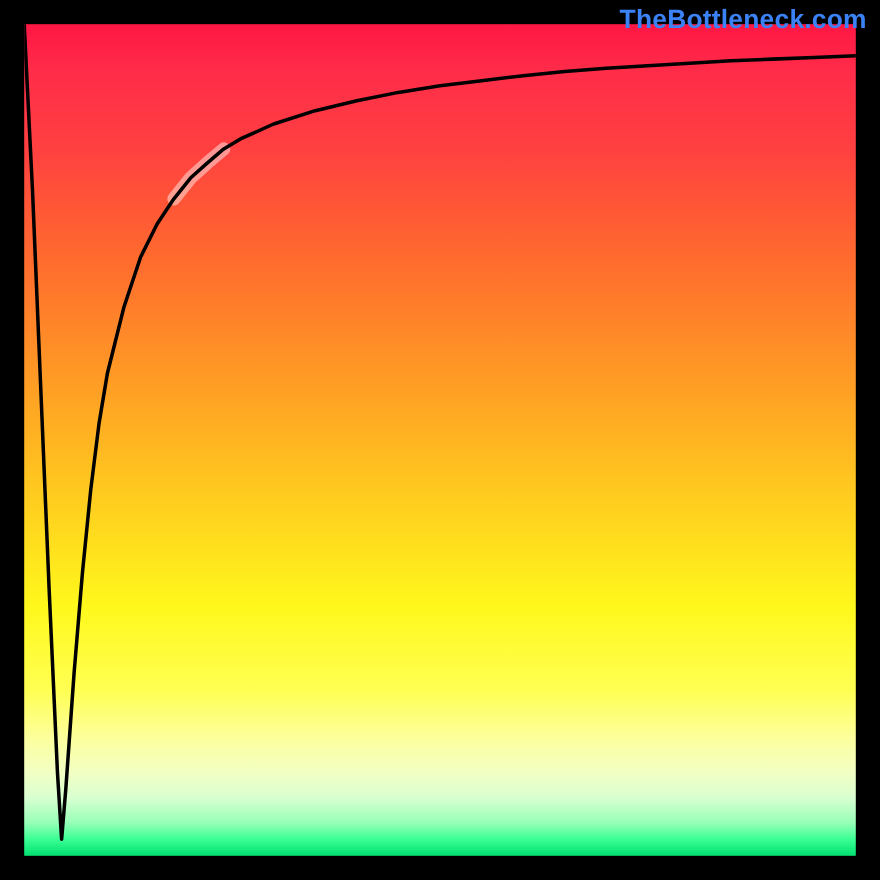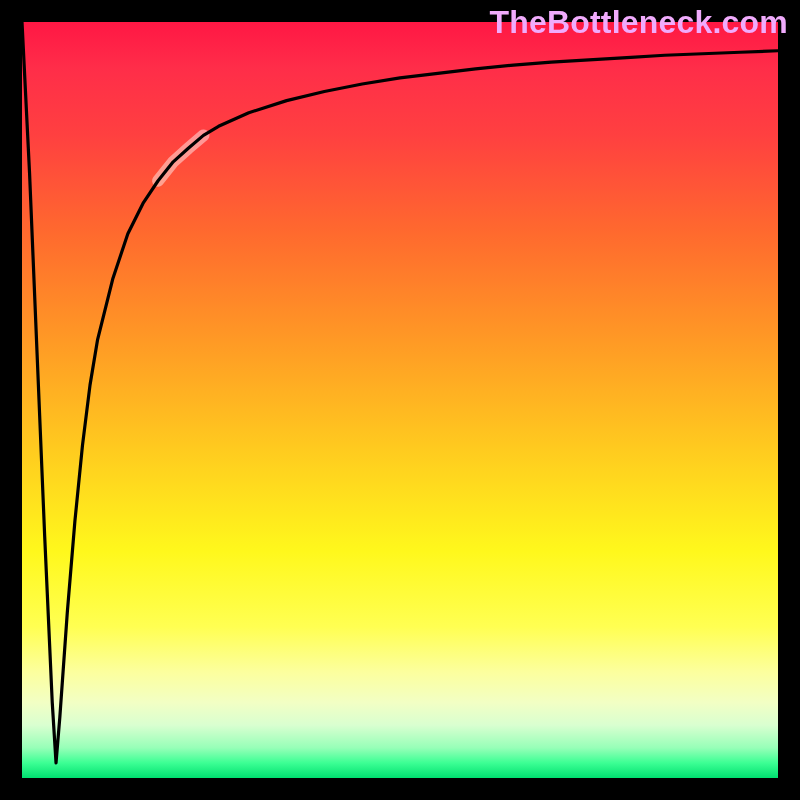--- a/index.html
+++ b/index.html
@@ -14,22 +14,22 @@
   .frame {
     position: relative;
     width: 800px;
     height: 800px;
     background: #000;
   }
   .watermark {
     position: absolute;
     top: 4px;
     right: 12px;
-    color: #f0abfc;
-    font-size: 32px;
+    color: #3b82f6;
+    font-size: 24px;
     font-weight: 600;
     letter-spacing: 0.2px;
     z-index: 30;
     margin-left: 12px;
   }
   .plot {
     position: absolute;
     left: 22px;
     top: 22px;
     width: 756px;

